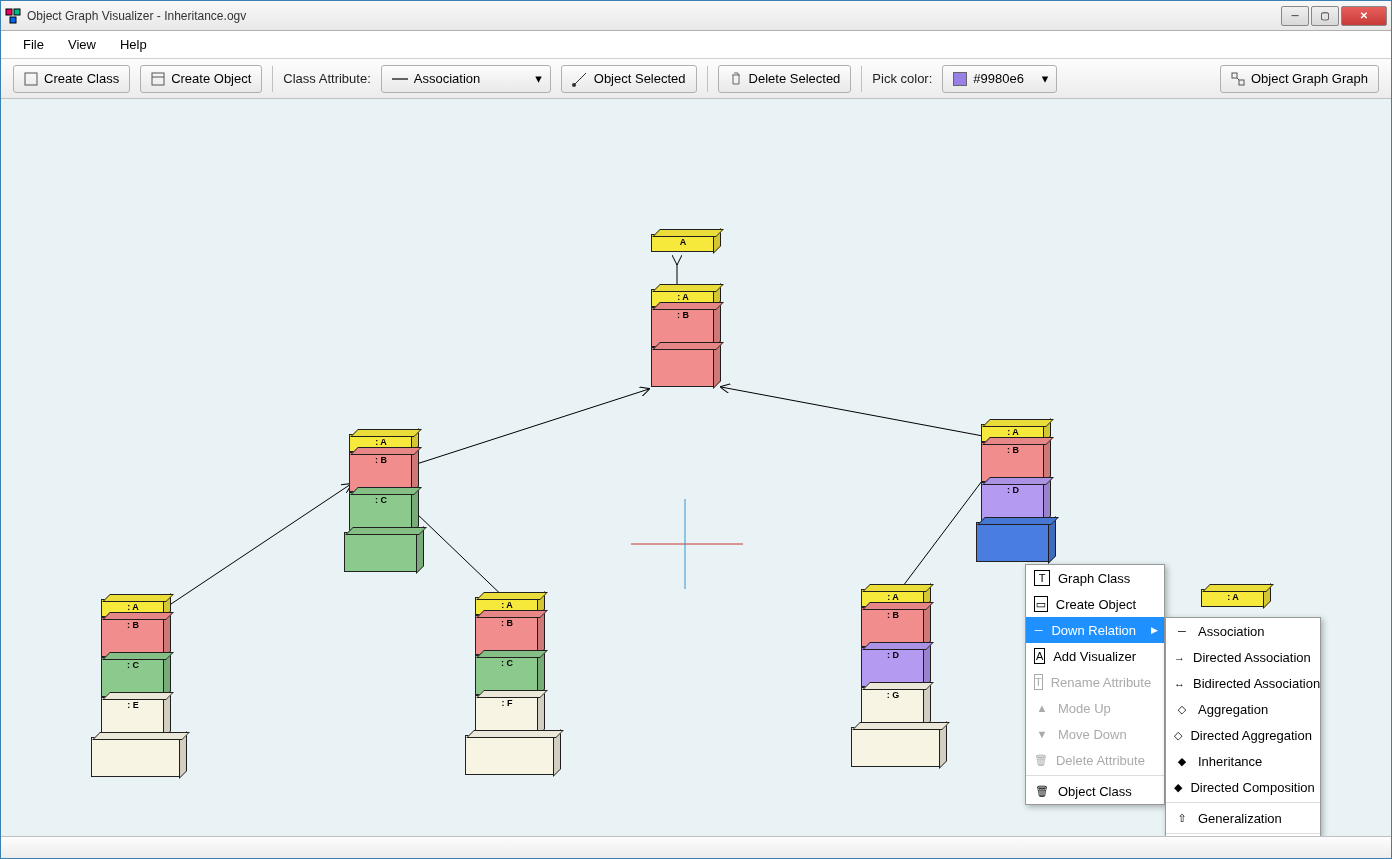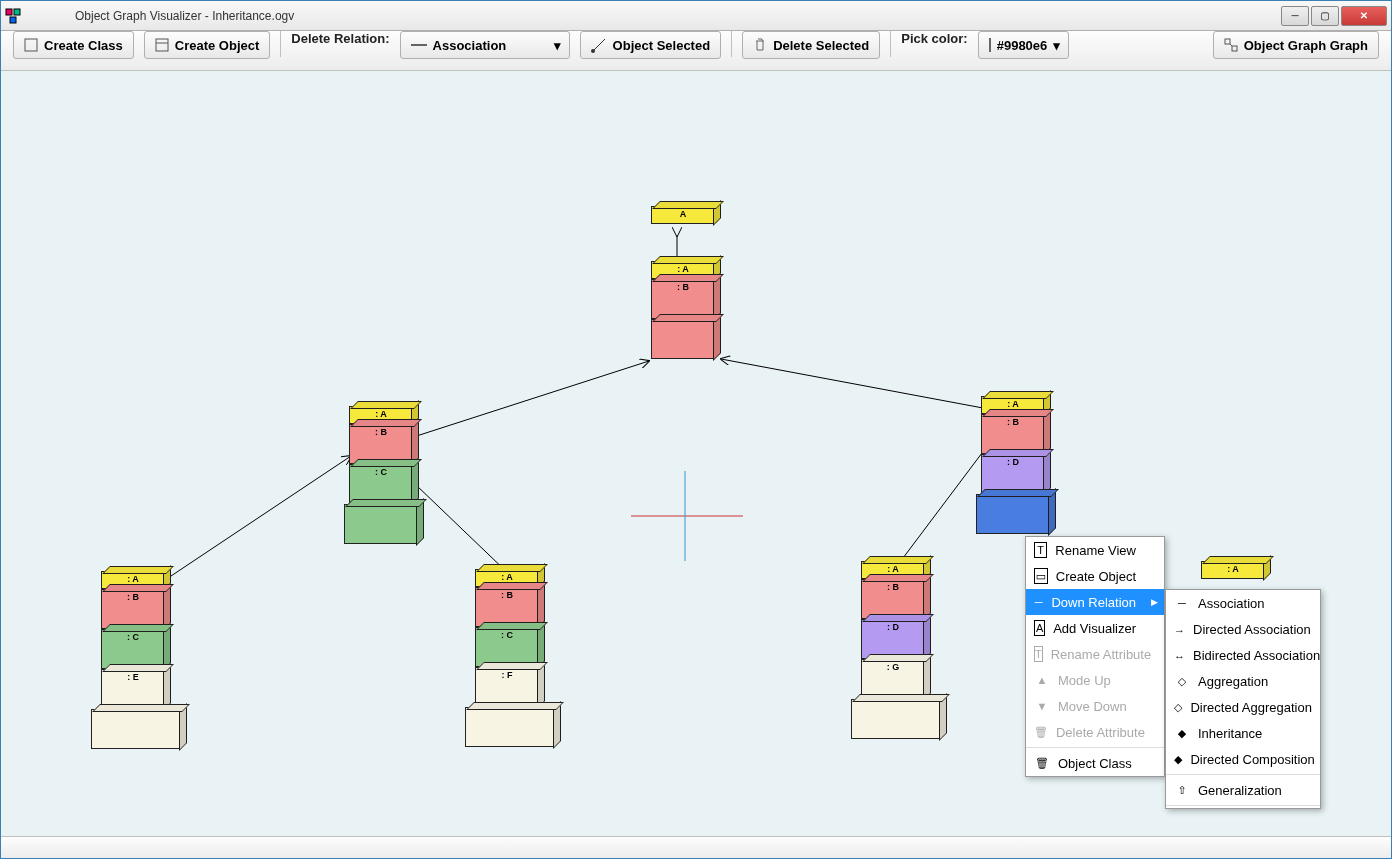--- a/index.html
+++ b/index.html
@@ -2,29 +2,29 @@
 <html><head>
 <meta charset="utf-8">
 <style>
 * { margin: 0; padding: 0; box-sizing: border-box; font-family: "Segoe UI", Tahoma, sans-serif; }
 body { width: 1392px; height: 859px; overflow: hidden; background: #fff; }
 
 
 .window { width: 1392px; height: 859px; border: 1px solid #3c7fb1; display: flex; flex-direction: column; }
 .titlebar { height: 30px; background: linear-gradient(#f8f8f8, #e8e8e8); display: flex; align-items: center; padding: 0 4px; border-bottom: 1px solid #b0b0b0; }
 .titlebar .app-icon { width: 16px; height: 16px; margin-right: 6px; }
-.titlebar .title { font-size: 12px; color: #333; flex: 1; margin-left: 48px; }
+.titlebar .title { font-size: 12px; color: #333; flex: 1; }
 .titlebar .win-controls { display: flex; }
 .titlebar .win-btn { width: 28px; height: 20px; border: 1px solid #888; background: linear-gradient(#f0f0f0, #d8d8d8); margin-left: 2px; display: flex; align-items: center; justify-content: center; font-size: 10px; cursor: pointer; border-radius: 2px; }
 .titlebar .close-btn { background: linear-gradient(#e8605d, #c83a37); color: #fff; width: 46px; font-weight: bold; }
 
 .menubar { height: 28px; display: flex; align-items: center; padding: 0 10px; background: #fff; border-bottom: 1px solid #d0d0d0; }
 .menubar .menu-item { padding: 4px 12px; font-size: 13px; cursor: pointer; }
 
-.toolbar { height: 40px; background: linear-gradient(#fdfdfd, #ececec); border-bottom: 1px solid #c0c0c0; display: flex; padding: 0 12px; gap: 10px; font-weight: bold; }
+.toolbar { height: 40px; background: linear-gradient(#fdfdfd, #ececec); border-bottom: 1px solid #c0c0c0; display: flex; align-items: center; padding: 0 12px; gap: 10px; }
 .tb-btn { height: 28px; padding: 0 10px; background: linear-gradient(#fdfdfd, #e8e8e8); border: 1px solid #b0b0b0; border-radius: 3px; display: flex; align-items: center; gap: 6px; font-size: 13px; cursor: pointer; }
 .tb-label { font-size: 13px; color: #222; }
 .tb-select { height: 28px; padding: 0 28px 0 10px; border: 1px solid #b0b0b0; border-radius: 3px; background: linear-gradient(#fdfdfd, #e8e8e8); display: flex; align-items: center; font-size: 13px; position: relative; cursor: pointer; }
 .tb-select .caret { position: absolute; right: 8px; }
 .color-swatch { width: 14px; height: 14px; background: #9980e6; border: 1px solid #666; }
 .spacer { flex: 1; }
 .tb-sep { width: 1px; height: 26px; background: #c0c0c0; }
 
 .canvas-area { flex: 1; background: #e9f3f6; position: relative; overflow: hidden; }
 
@@ -67,37 +67,42 @@
         <rect x="5" y="9" width="6" height="6" fill="#06e" stroke="#000"></rect>
       </svg>
     <span class="title">Object Graph Visualizer - Inheritance.ogv</span>
     <div class="win-controls">
       <div class="win-btn">─</div>
       <div class="win-btn">▢</div>
       <div class="win-btn close-btn">✕</div>
     </div>
   </div>
 
+  <div class="menubar">
+    <div class="menu-item">File</div>
+    <div class="menu-item">View</div>
+    <div class="menu-item">Help</div>
+  </div>
 
   <div class="toolbar">
     <div class="tb-btn">
       <svg width="14" height="14">
           <rect x="1" y="1" width="12" height="12" fill="none" stroke="#555"></rect>
         </svg>
       <span>Create Class</span>
     </div>
     <div class="tb-btn">
       <svg width="14" height="14">
           <rect x="1" y="1" width="12" height="12" fill="none" stroke="#555"></rect>
           <line x1="1" y1="5" x2="13" y2="5" stroke="#555"></line>
         </svg>
       <span>Create Object</span>
     </div>
     <div class="tb-sep"></div>
-    <span class="tb-label">Delete Relation:</span>
+    <span class="tb-label">Class Attribute:</span>
     <div class="tb-select" style="width:170px">
       <svg width="16" height="8">
           <line x1="0" y1="4" x2="16" y2="4" stroke="#333" stroke-width="1.5"></line>
         </svg>
       <span style="margin-left:6px">Association</span>
       <span class="caret">▾</span>
     </div>
     <div class="tb-btn">
       <svg width="16" height="16">
           <line x1="2" y1="14" x2="14" y2="2" stroke="#333"></line>
@@ -107,21 +112,21 @@
     </div>
     <div class="tb-sep"></div>
     <div class="tb-btn">
       <svg width="14" height="14">
           <path d="M3 3 h8 M4 3 v9 h6 v-9 M5 1 h4 v2" fill="none" stroke="#666"></path>
         </svg>
       <span>Delete Selected</span>
     </div>
     <div class="tb-sep"></div>
     <span class="tb-label">Pick color:</span>
-    <div class="tb-select" style="width:91px">
+    <div class="tb-select" style="width:115px">
       <span class="color-swatch"></span>
       <span style="margin-left:6px">#9980e6</span>
       <span class="caret">▾</span>
     </div>
     <div class="spacer"></div>
     <div class="tb-btn">
       <svg width="14" height="14">
           <rect x="1" y="1" width="5" height="5" fill="none" stroke="#555"></rect>
           <rect x="8" y="8" width="5" height="5" fill="none" stroke="#555"></rect>
           <line x1="6" y1="6" x2="8" y2="8" stroke="#555"></line>
@@ -197,21 +202,21 @@
       <div class="obj-box col-w" style="width:90px; margin-left:-10px;"></div>
     </div>
 
     <div class="obj-stack" style="left:1200px; top:490px;">
       <div class="obj-box col-y sm">: A</div>
     </div>
 
     <div class="ctx-menu" style="left:1024px; top:465px; width:140px;">
       <div class="ctx-item">
         <span class="mini-icon">T</span>
-        <span>Rename View</span>
+        <span>Graph Class</span>
       </div>
       <div class="ctx-item">
         <span class="mini-icon">▭</span>
         <span>Create Object</span>
       </div>
       <div class="ctx-item highlight">
         <span class="mini-icon line">─</span>
         <span>Down Relation</span>
         <span class="sub-arrow">▶</span>
       </div>

